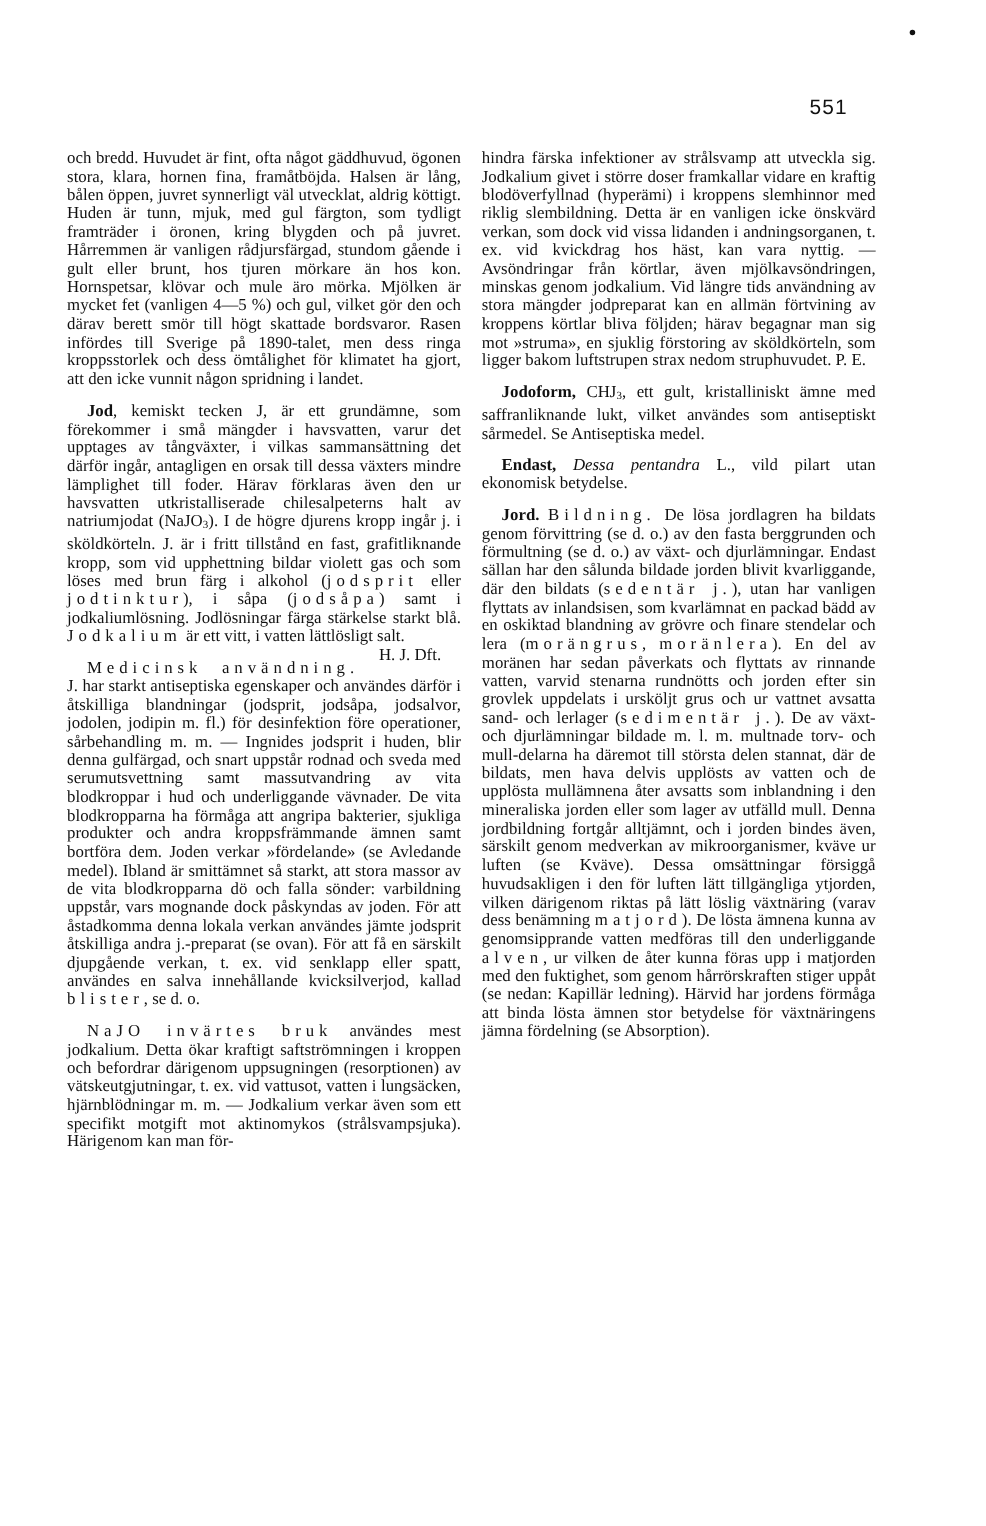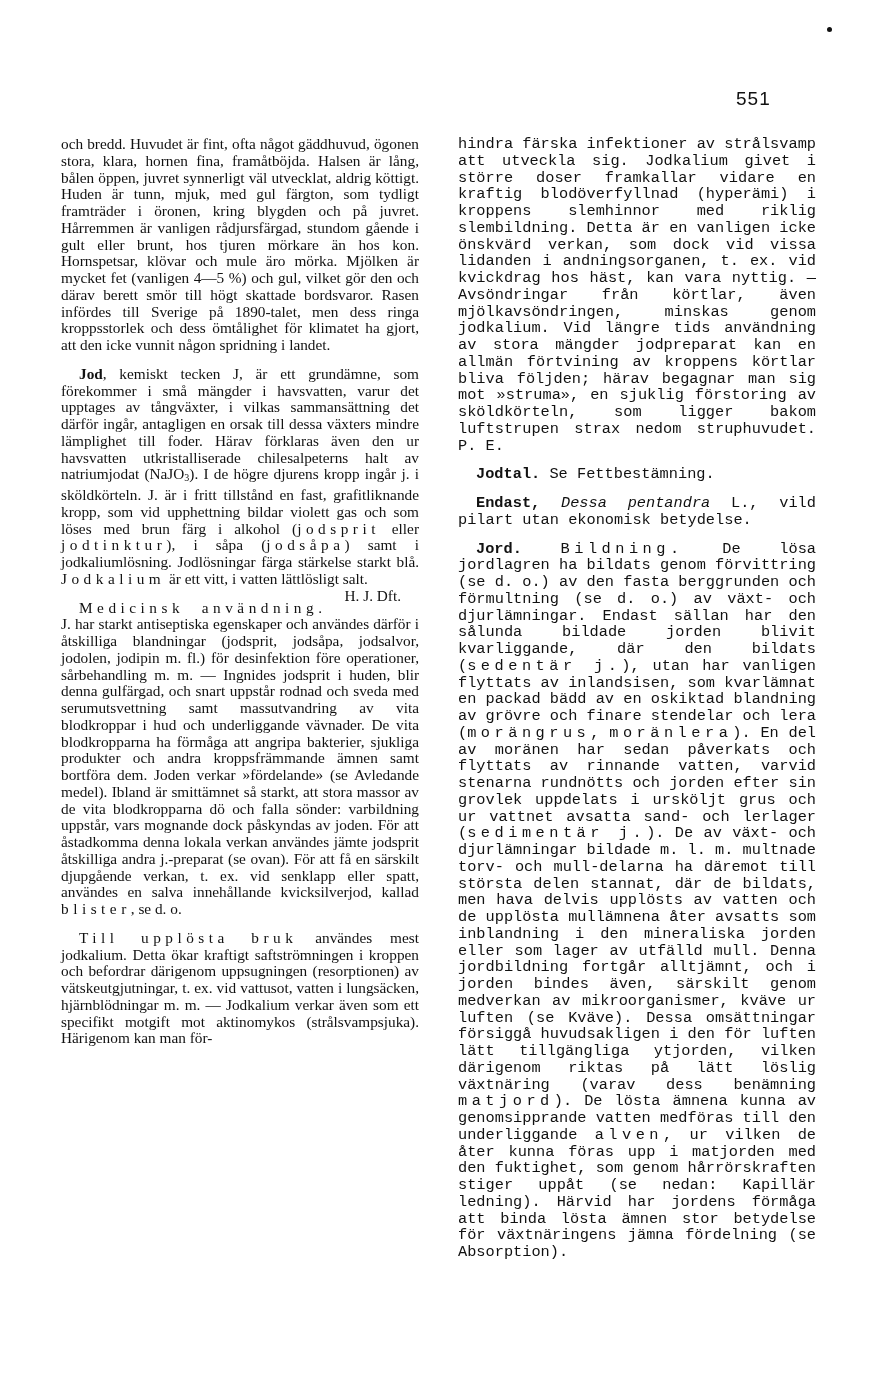--- a/index.html
+++ b/index.html
@@ -6,39 +6,39 @@
   body { width: 896px; height: 1387px; position: relative; overflow: hidden;
          font-family: "DejaVu Serif", "Liberation Serif", serif; color: #111; }
   .page-number { position: absolute; left: 736px; top: 88px; font-size: 19px;
                  font-family: Liberation Sans, sans-serif; letter-spacing: 1px; }
   .corner-dot { position: absolute; left: 827px; top: 27px; width: 5px; height: 5px;
                 border-radius: 50%; background: #111; }
   .column { position: absolute; top: 124px; width: 382px;
             font-family: "Liberation Serif", serif; font-size: 15.3px; line-height: 16.75px;
             text-align: justify; }
   .col-left { left: 49px; }
-  .col-right { left: 446px; font-family: Liberation Mono, monospace; }
+  .col-right { left: 426px; }
   .column p { margin: 12px; text-indent: 0; }
   .column p.indent { text-indent: 18px; }
   .hw { font-weight: bold; }
   .sp { letter-spacing: 4.5px; }
   .it { font-style: italic; }
   .sub { font-size: 10px; vertical-align: -2px; }
 </style>
 </head>
 <body>
 
 <div class="corner-dot"></div>
 <div class="page-number">551</div>
 
 <div class="column col-left">
   <p>och bredd. Huvudet är fint, ofta något gäddhuvud, ögonen stora, klara, hornen fina, framåtböjda. Halsen är lång, bålen öppen, juvret synnerligt väl utvecklat, aldrig köttigt. Huden är tunn, mjuk, med gul färgton, som tydligt framträder i öronen, kring blygden och på juvret. Hårremmen är vanligen rådjursfärgad, stundom gående i gult eller brunt, hos tjuren mörkare än hos kon. Hornspetsar, klövar och mule äro mörka. Mjölken är mycket fet (vanligen 4—5 %) och gul, vilket gör den och därav berett smör till högt skattade bordsvaror. Rasen infördes till Sverige på 1890-talet, men dess ringa kroppsstorlek och dess ömtålighet för klimatet ha gjort, att den icke vunnit någon spridning i landet.</p>
   <p class="indent"><span class="hw">Jod</span><span>, kemiskt tecken J, är ett grundämne, som förekommer i små mängder i havsvatten, varur det upptages av tångväxter, i vilkas sammansättning det därför ingår, antagligen en orsak till dessa växters mindre lämplighet till foder. Härav förklaras även den ur havsvatten utkristalliserade chilesalpeterns halt av natriumjodat (NaJO</span><span class="sub">3</span><span>). I de högre djurens kropp ingår j. i sköldkörteln. J. är i fritt tillstånd en fast, grafitliknande kropp, som vid upphettning bildar violett gas och som löses med brun färg i alkohol (</span><span class="sp">jodsprit</span><span> eller </span><span class="sp">jodtinktur</span><span>), i såpa (</span><span class="sp">jodsåpa</span><span>) samt i jodkaliumlösning. Jodlösningar färga stärkelse starkt blå. </span><span class="sp">Jodkalium</span><span> är ett vitt, i vatten lättlösligt salt.</span><span style="float:right;margin-right:18px">H. J. Dft.</span></p>
   <p class="indent"><span class="sp">Medicinsk användning.</span><span> J. har starkt antiseptiska egenskaper och användes därför i åtskilliga blandningar (jodsprit, jodsåpa, jodsalvor, jodolen, jodipin m. fl.) för desinfektion före operationer, sårbehandling m. m. — Ingnides jodsprit i huden, blir denna gulfärgad, och snart uppstår rodnad och sveda med serumutsvettning samt massutvandring av vita blodkroppar i hud och underliggande vävnader. De vita blodkropparna ha förmåga att angripa bakterier, sjukliga produkter och andra kroppsfrämmande ämnen samt bortföra dem. Joden verkar »fördelande» (se Avledande medel). Ibland är smittämnet så starkt, att stora massor av de vita blodkropparna dö och falla sönder: varbildning uppstår, vars mognande dock påskyndas av joden. För att åstadkomma denna lokala verkan användes jämte jodsprit åtskilliga andra j.-preparat (se ovan). För att få en särskilt djupgående verkan, t. ex. vid senklapp eller spatt, användes en salva innehållande kvicksilverjod, kallad </span><span class="sp">blister</span><span>, se d. o.</span></p>
-  <p class="indent"><span class="sp">Till upplösta bruk</span><span> användes mest jodkalium. Detta ökar kraftigt saftströmningen i kroppen och befordrar därigenom uppsugningen (resorptionen) av vätskeutgjutningar, t. ex. vid vattusot, vatten i lungsäcken, hjärnblödningar m. m. — Jodkalium verkar även som ett specifikt motgift mot aktinomykos (strålsvampsjuka). Härigenom kan man för-</span></p>
+  <p class="indent"><span class="sp">NaJO invärtes bruk</span><span> användes mest jodkalium. Detta ökar kraftigt saftströmningen i kroppen och befordrar därigenom uppsugningen (resorptionen) av vätskeutgjutningar, t. ex. vid vattusot, vatten i lungsäcken, hjärnblödningar m. m. — Jodkalium verkar även som ett specifikt motgift mot aktinomykos (strålsvampsjuka). Härigenom kan man för-</span></p>
 </div>
 
 <div class="column col-right">
   <p>hindra färska infektioner av strålsvamp att utveckla sig. Jodkalium givet i större doser framkallar vidare en kraftig blodöverfyllnad (hyperämi) i kroppens slemhinnor med riklig slembildning. Detta är en vanligen icke önskvärd verkan, som dock vid vissa lidanden i andningsorganen, t. ex. vid kvickdrag hos häst, kan vara nyttig. — Avsöndringar från körtlar, även mjölkavsöndringen, minskas genom jodkalium. Vid längre tids användning av stora mängder jodpreparat kan en allmän förtvining av kroppens körtlar bliva följden; härav begagnar man sig mot »struma», en sjuklig förstoring av sköldkörteln, som ligger bakom luftstrupen strax nedom struphuvudet. P. E.</p>
-  <p class="indent"><span class="hw">Jodtal.</span><span> Se Fettbestämning.</span></p>
+  <p class="indent"><span class="hw">Jodoform,</span> <span>CHJ</span><span class="sub">3</span><span>, ett gult, kristalliniskt ämne med saffranliknande lukt, vilket användes som antiseptiskt sårmedel. Se Antiseptiska medel.</span></p>
   <p class="indent"><span class="hw">Endast,</span> <span class="it">Dessa pentandra</span><span> L., vild pilart utan ekonomisk betydelse.</span></p>
   <p class="indent"><span class="hw">Jord.</span> <span class="sp">Bildning.</span><span> De lösa jordlagren ha bildats genom förvittring (se d. o.) av den fasta berggrunden och förmultning (se d. o.) av växt- och djurlämningar. Endast sällan har den sålunda bildade jorden blivit kvarliggande, där den bildats (</span><span class="sp">sedentär j.</span><span>), utan har vanligen flyttats av inlandsisen, som kvarlämnat en packad bädd av en oskiktad blandning av grövre och finare stendelar och lera (</span><span class="sp">morängrus</span><span>, </span><span class="sp">moränlera</span><span>). En del av moränen har sedan påverkats och flyttats av rinnande vatten, varvid stenarna rundnötts och jorden efter sin grovlek uppdelats i ursköljt grus och ur vattnet avsatta sand- och lerlager (</span><span class="sp">sedimentär j.</span><span>). De av växt- och djurlämningar bildade m. l. m. multnade torv- och mull-delarna ha däremot till största delen stannat, där de bildats, men hava delvis upplösts av vatten och de upplösta mullämnena åter avsatts som inblandning i den mineraliska jorden eller som lager av utfälld mull. Denna jordbildning fortgår alltjämnt, och i jorden bindes även, särskilt genom medverkan av mikroorganismer, kväve ur luften (se Kväve). Dessa omsättningar försiggå huvudsakligen i den för luften lätt tillgängliga ytjorden, vilken därigenom riktas på lätt löslig växtnäring (varav dess benämning </span><span class="sp">matjord</span><span>). De lösta ämnena kunna av genomsipprande vatten medföras till den underliggande </span><span class="sp">alven</span><span>, ur vilken de åter kunna föras upp i matjorden med den fuktighet, som genom hårrörskraften stiger uppåt (se nedan: Kapillär ledning). Härvid har jordens förmåga att binda lösta ämnen stor betydelse för växtnäringens jämna fördelning (se Absorption).</span></p>
 </div>
 
 </body></html>

